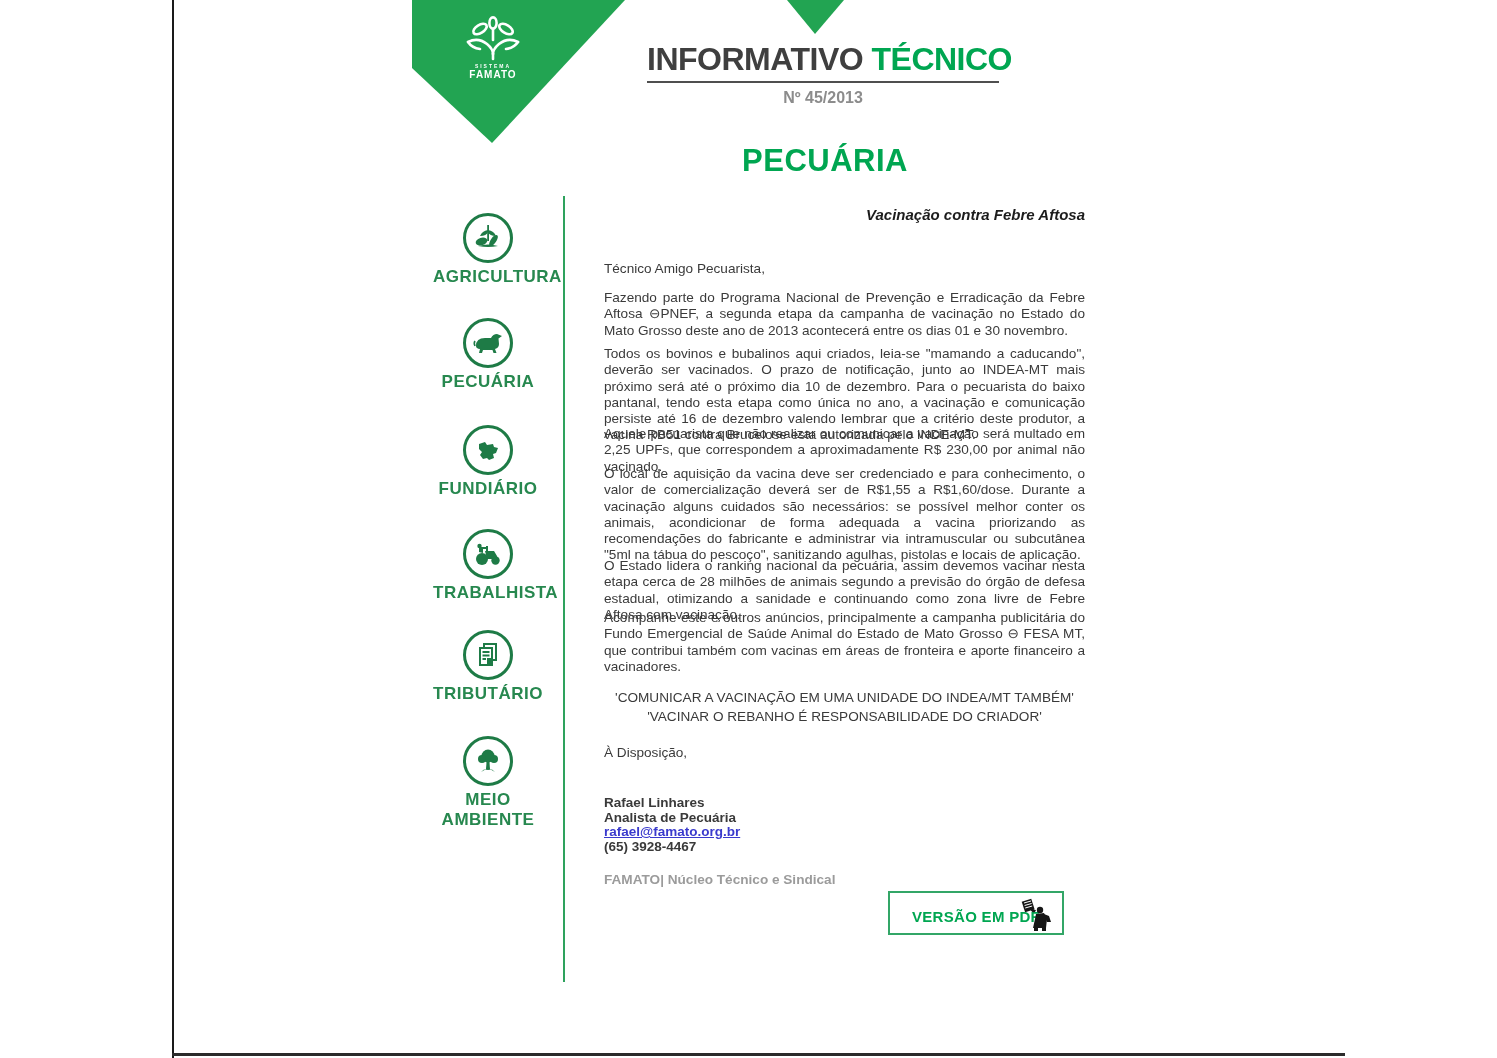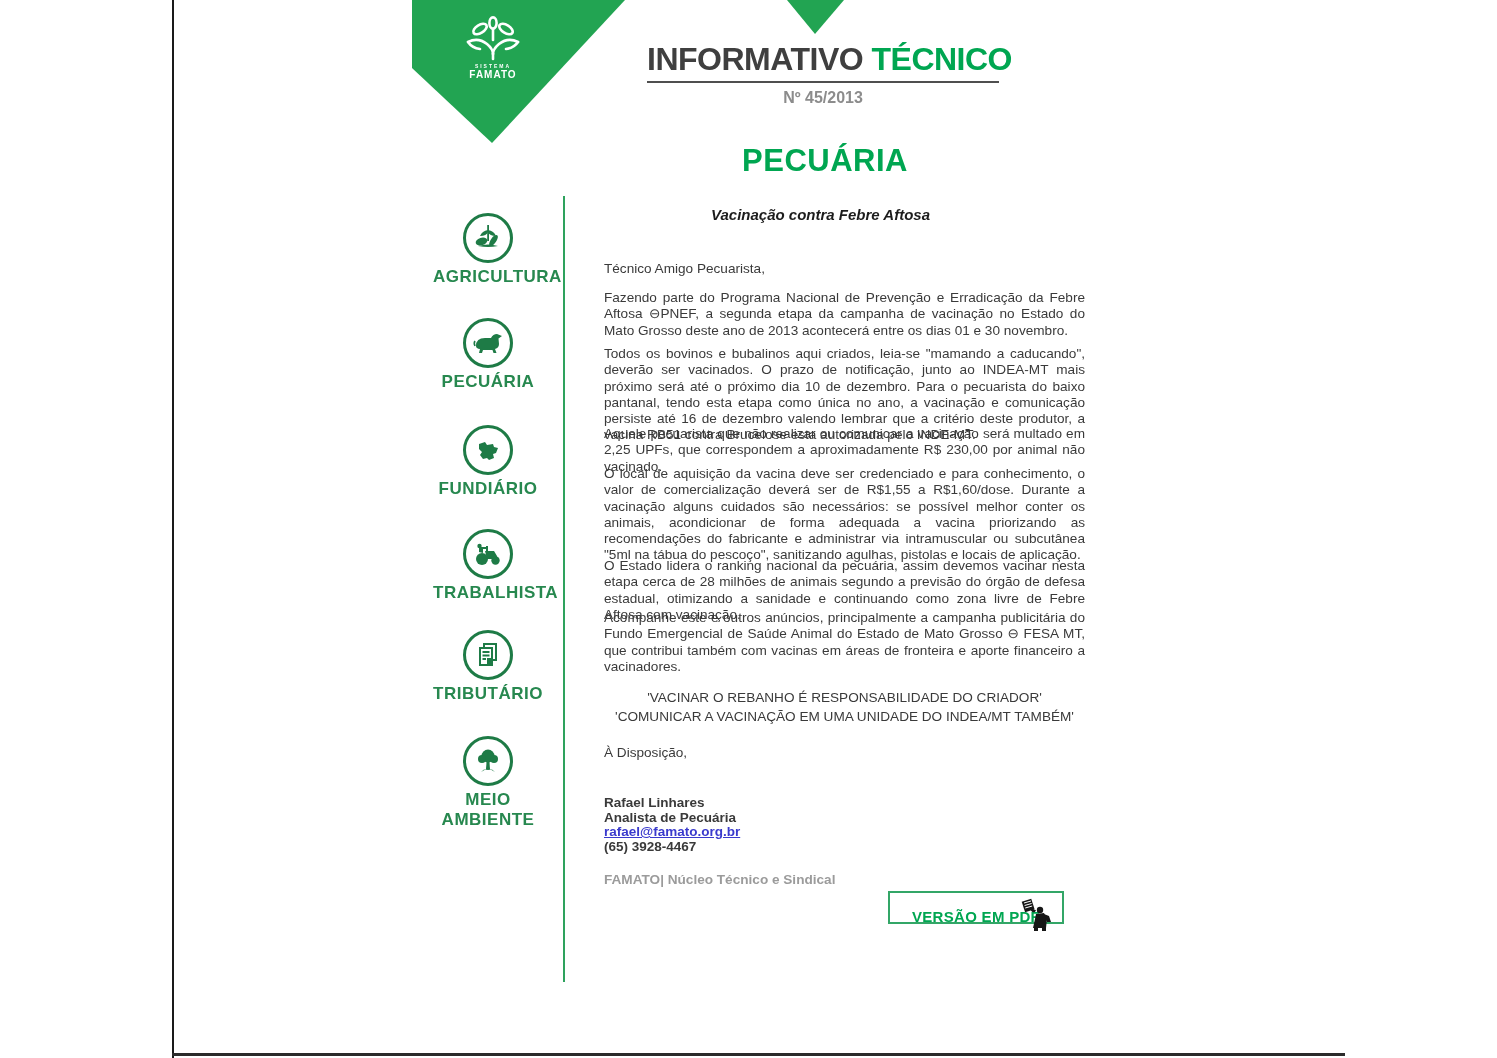--- a/index.html
+++ b/index.html
@@ -23,21 +23,21 @@
 
   .header-block { position:absolute; left:647px; top:41px; width:352px; text-align:center; }
   .header-title { font-size:32px; font-weight:bold; letter-spacing:-0.5px; white-space:nowrap; }
   .header-title .t-dark { color:#3f3f3f; }
   .header-title .t-green { color:#00a651; }
   .header-rule { border-top:2px solid #4f4f4f; margin-top:3px; }
   .header-issue { margin-top:6px; font-size:16px; font-weight:bold; color:#8c8c8c; }
 
   .section-title { position:absolute; left:650px; top:143px; width:350px; text-align:center;
     font-size:31px; font-weight:bold; color:#00a651; letter-spacing:0.5px; }
-  .subtitle { position:absolute; left:580px; top:206px; width:481px; text-align:center;
+  .subtitle { position:absolute; left:604px; top:206px; width:481px; text-align:right;
     font-size:15px; font-weight:bold; font-style:italic; color:#1c1c1c; }
 
   
   .divider { position:absolute; left:563px; top:196px; width:2px; height:786px; background:#2ea25d; }
   .side-item { position:absolute; left:433px; width:110px; text-align:center; cursor:default; }
   .side-circle { width:50px; height:50px; border:3px solid #1e7b46; border-radius:50%;
     margin:0 auto; display:flex; align-items:center; justify-content:center; background:#ffffff; }
   .side-label { margin-top:4px; font-size:17px; font-weight:bold; color:#27884f; letter-spacing:0.5px; }
   .si-0{top:213px;} .si-1{top:318px;} .si-2{top:425px;} .si-3{top:529px;} .si-4{top:630px;} .si-5{top:736px;}
   .icon-green { fill:#1e7b46; stroke:none; }
@@ -50,21 +50,21 @@
   .para { text-align:justify; }
   .b-salutation{top:261px;} .b-p0{top:290px;} .b-p1{top:346px;} .b-p2{top:426px;}
   .b-p3{top:466px;} .b-p4{top:558px;} .b-p5{top:610px;}
   .b-quote{top:688px; text-align:center; line-height:19px;}
   .b-closing{top:745px;}
   .b-signature{top:796px; line-height:14.6px; font-weight:bold; font-size:13.5px;}
   .sig-email a, .sig-email { color:#3a3acd; text-decoration:underline; }
   .b-footnote{top:872px; font-weight:bold; color:#9b9b9b;}
 
   
-  .pdf-button { position:absolute; left:888px; top:891px; width:176px; height:33px;
+  .pdf-button { position:absolute; left:888px; top:891px; width:176px; height:44px;
     border:2px solid #33a667; background:#ffffff; cursor:pointer; }
   .pdf-label { position:absolute; left:22px; top:15px; font-size:15px; font-weight:bold;
     color:#00a651; letter-spacing:0.3px; white-space:nowrap; }
   .pdf-icon { position:absolute; right:6px; top:2px; }
 </style>
 </head>
 <body>
 
 <div id="page">
 
@@ -198,22 +198,22 @@
   <div class="content">
     <div class="cblock b-salutation">Técnico Amigo Pecuarista,</div>
     <p class="cblock para b-p0">Fazendo parte do Programa Nacional de Prevenção e Erradicação da Febre Aftosa ⊖PNEF, a segunda etapa da campanha de vacinação no Estado do Mato Grosso deste ano de 2013 acontecerá entre os dias 01 e 30 novembro.</p>
     <p class="cblock para b-p1">Todos os bovinos e bubalinos aqui criados, leia-se "mamando a caducando", deverão ser vacinados. O prazo de notificação, junto ao INDEA-MT mais próximo será até o próximo dia 10 de dezembro. Para o pecuarista do baixo pantanal, tendo esta etapa como única no ano, a vacinação e comunicação persiste até 16 de dezembro valendo lembrar que a critério deste produtor, a vacina RB51 contra Brucelose esta autorizada pelo INDE-MT.</p>
     <p class="cblock para b-p2">Aquele pecuarista que não realizar ou comunicar a vacinação será multado em 2,25 UPFs, que correspondem a aproximadamente R$ 230,00 por animal não vacinado.</p>
     <p class="cblock para b-p3">O local de aquisição da vacina deve ser credenciado e para conhecimento, o valor de comercialização deverá ser de R$1,55 a R$1,60/dose. Durante a vacinação alguns cuidados são necessários: se possível melhor conter os animais, acondicionar de forma adequada a vacina priorizando as recomendações do fabricante e administrar via intramuscular ou subcutânea "5ml na tábua do pescoço", sanitizando agulhas, pistolas e locais de aplicação.</p>
     <p class="cblock para b-p4">O Estado lidera o ranking nacional da pecuária, assim devemos vacinar nesta etapa cerca de 28 milhões de animais segundo a previsão do órgão de defesa estadual, otimizando a sanidade e continuando como zona livre de Febre Aftosa com vacinação.</p>
     <p class="cblock para b-p5">Acompanhe este e outros anúncios, principalmente a campanha publicitária do Fundo Emergencial de Saúde Animal do Estado de Mato Grosso ⊖ FESA MT, que contribui também com vacinas em áreas de fronteira e aporte financeiro a vacinadores.</p>
 
     <div class="cblock b-quote">
+      <div>'COMUNICAR A VACINAÇÃO EM UMA UNIDADE DO INDEA/MT TAMBÉM'</div>
       <div>'VACINAR O REBANHO É RESPONSABILIDADE DO CRIADOR'</div>
-      <div>'COMUNICAR A VACINAÇÃO EM UMA UNIDADE DO INDEA/MT TAMBÉM'</div>
     </div>
 
     <div class="cblock b-closing">À Disposição,</div>
 
     <div class="cblock b-signature">
       <div>Rafael Linhares</div>
       <div>Analista de Pecuária</div>
       <div class="sig-email">rafael@famato.org.br</div>
       <div>(65) 3928-4467</div>
     </div>

